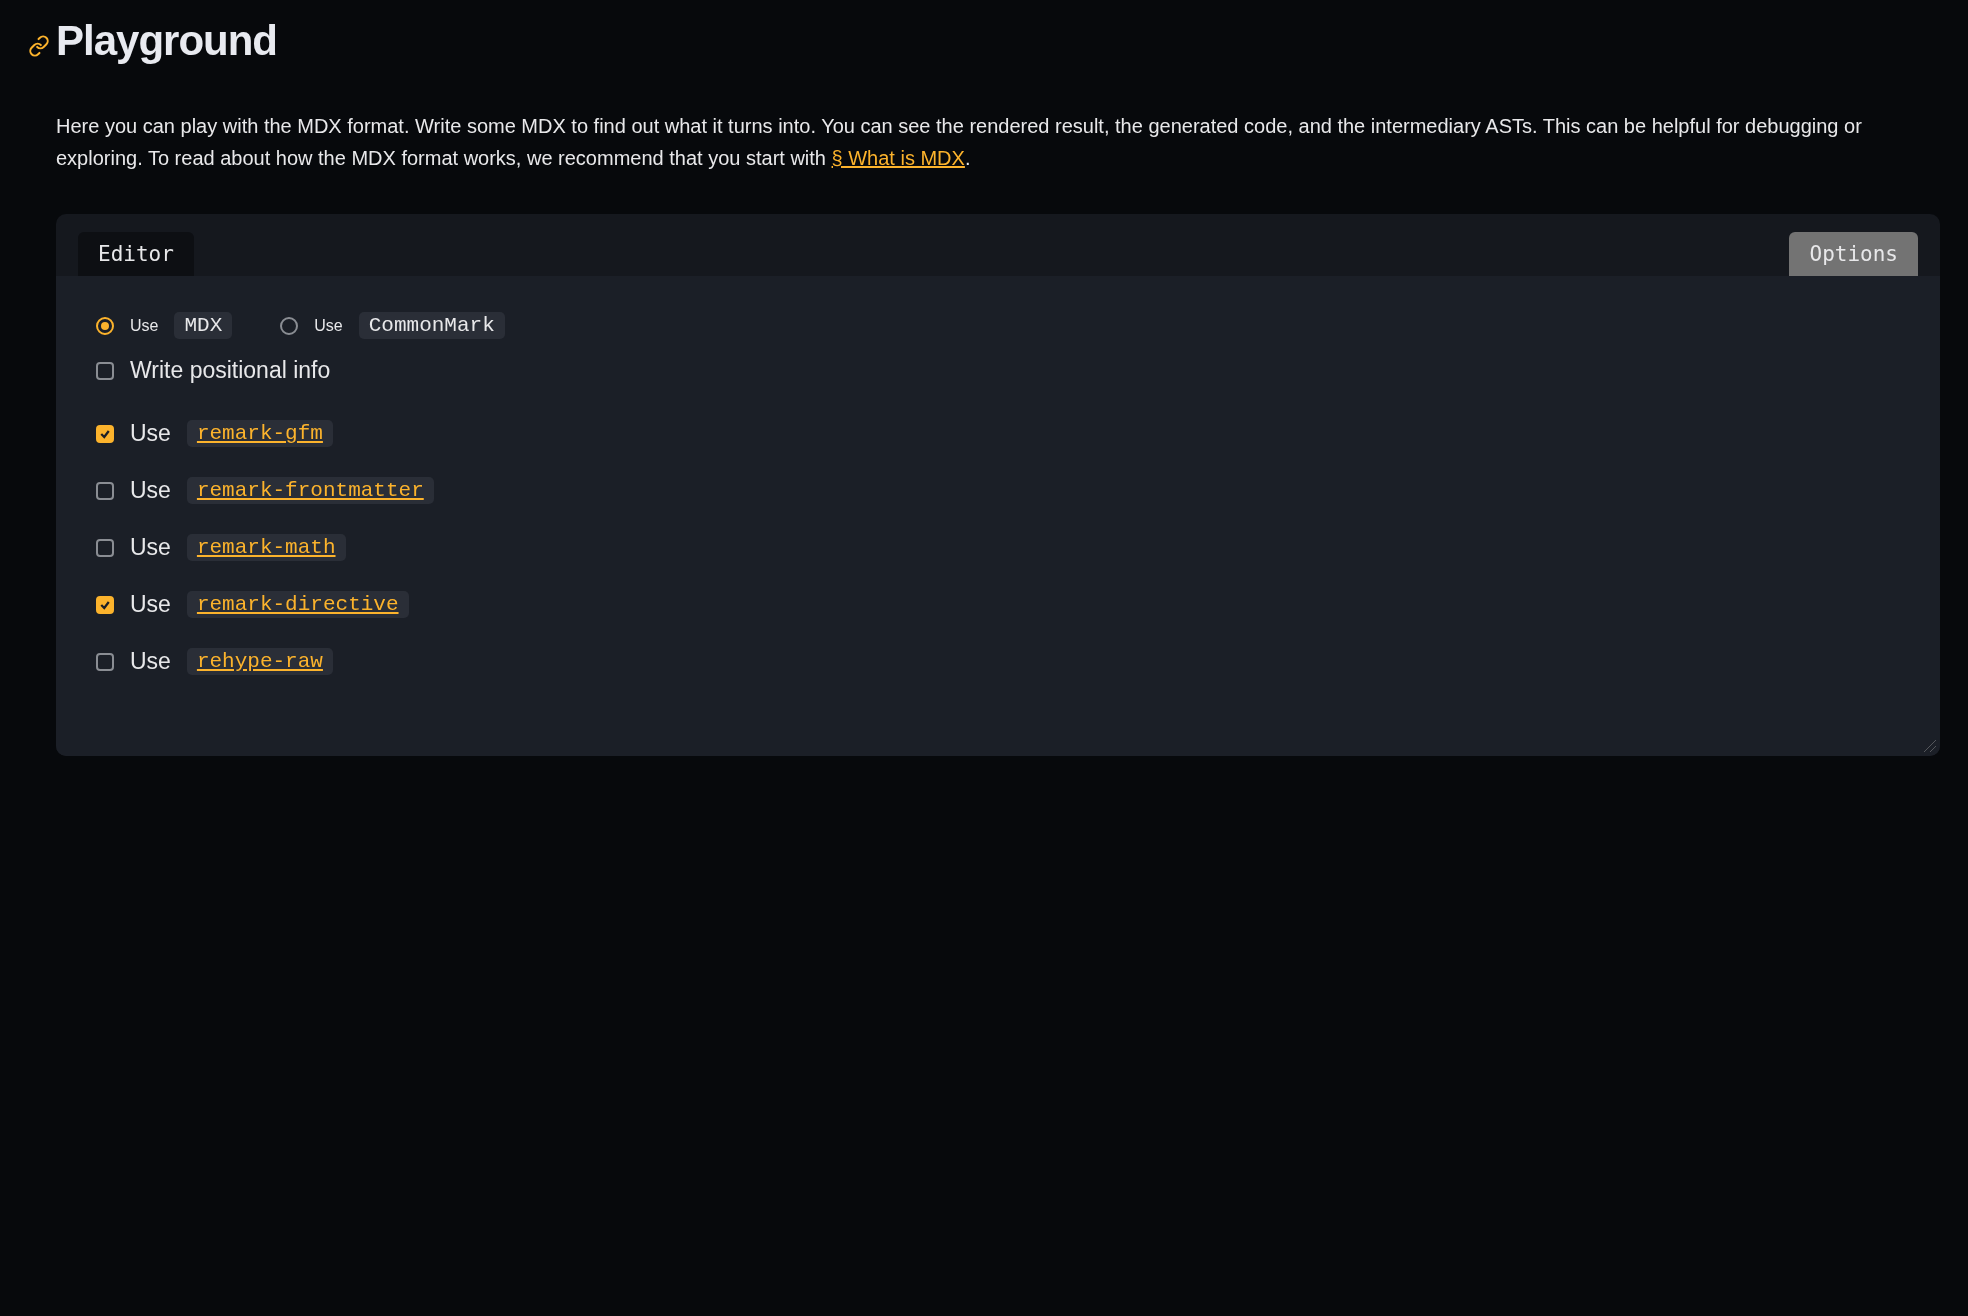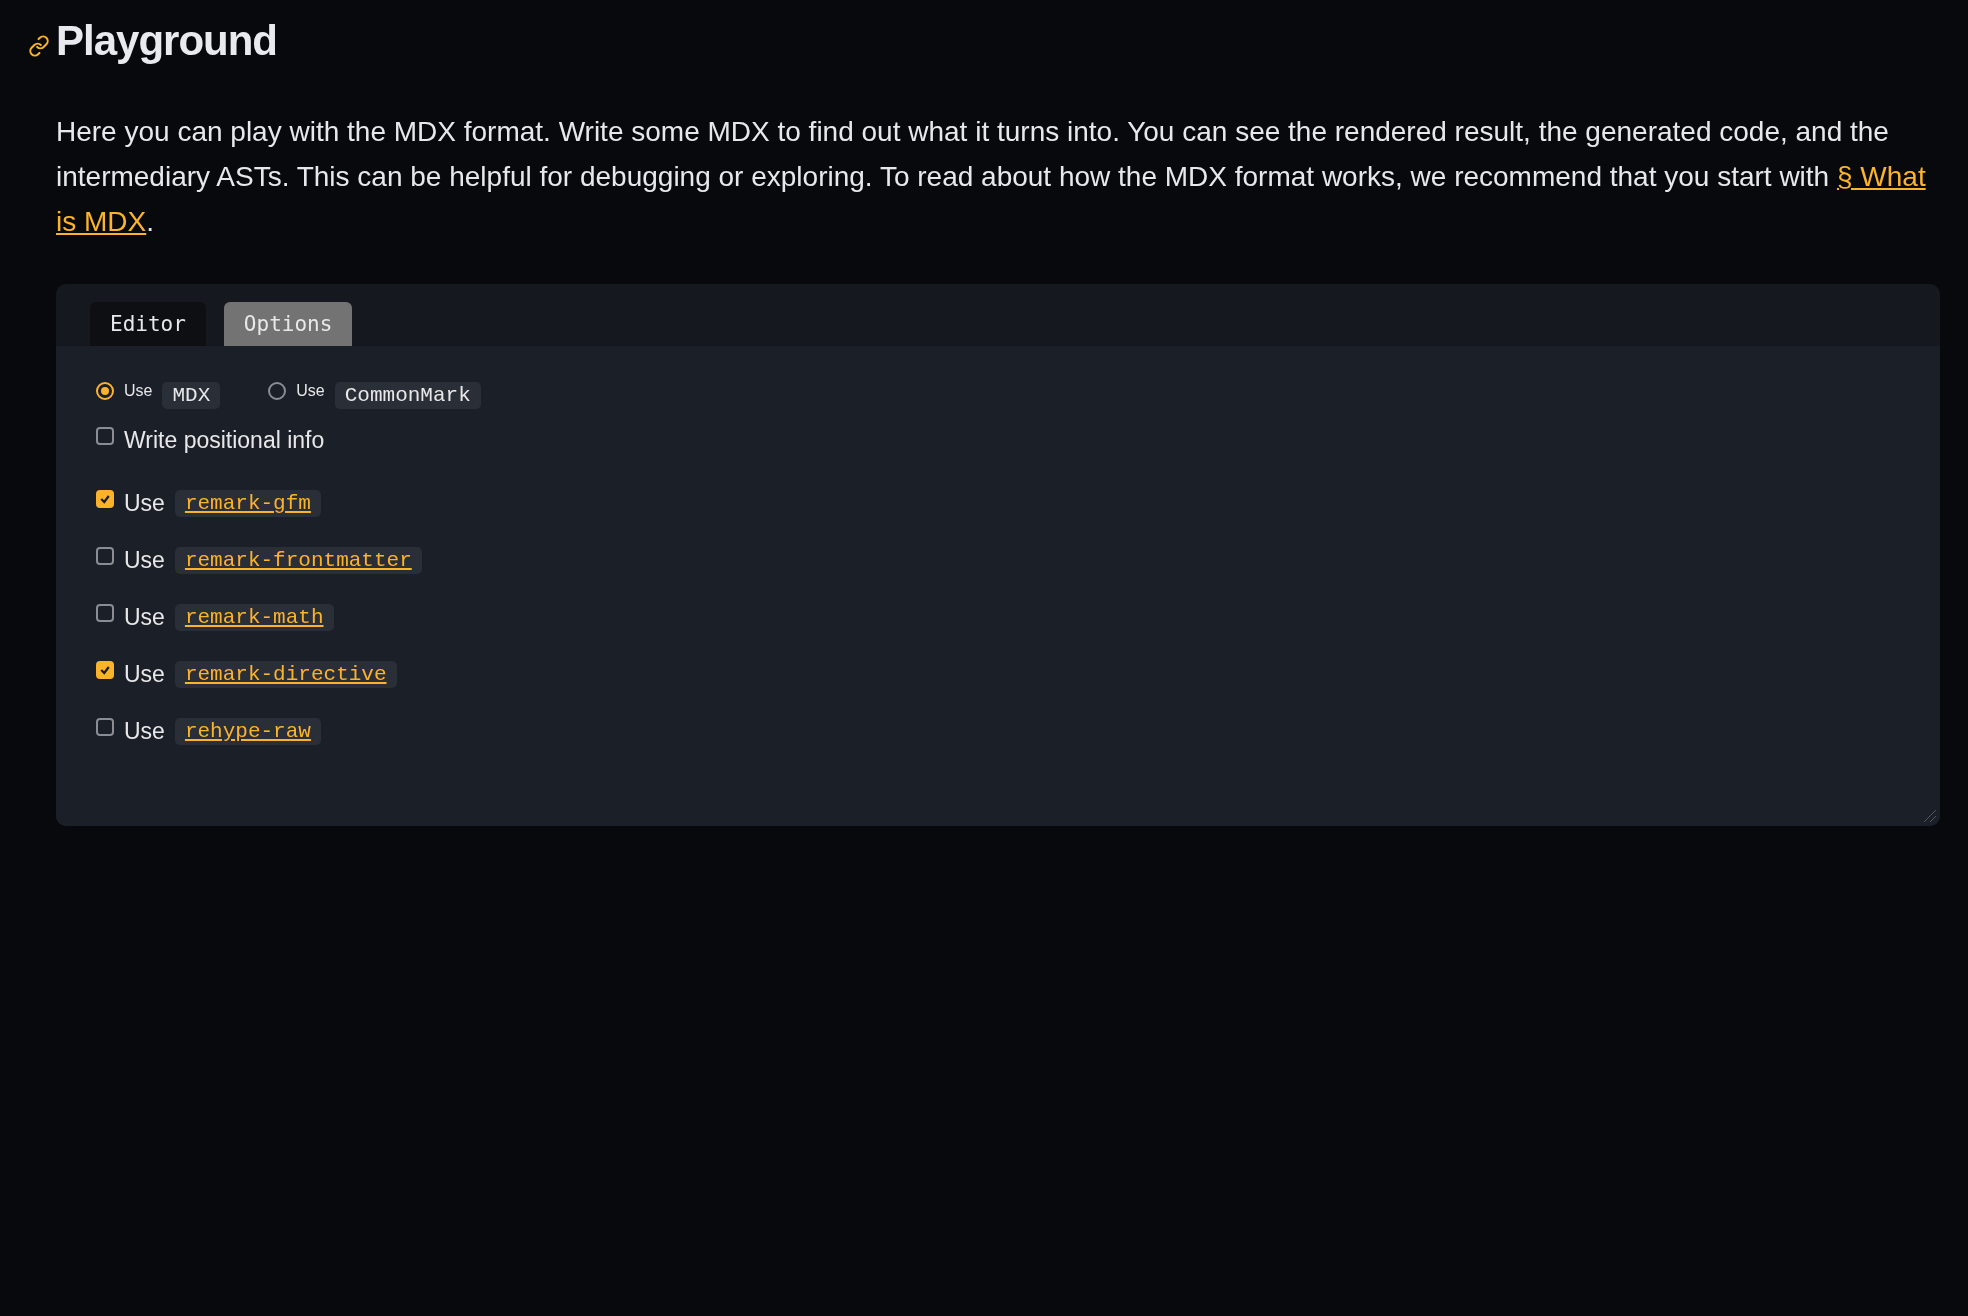--- a/index.html
+++ b/index.html
@@ -31,41 +31,42 @@
       height: 22px;
     }
     h1 {
       font-size: 42px;
       font-weight: 800;
       letter-spacing: -1px;
       color: #e8eaf0;
       line-height: 1;
     }
     .intro {
-      font-size: 28px;
+      font-size: 20px;
       line-height: 1.6;
       color: #e8e8ea;
       margin-bottom: 40px;
       padding-left: 28px;
     }
     .intro a {
       color: #fcb32c;
       text-decoration: underline;
     }
     .panel {
       margin-left: 28px;
       background: #15181e;
       border-radius: 10px;
       overflow: hidden;
       position: relative;
     }
     .tabs {
       display: flex;
       gap: 18px;
-      padding: 18px 22px 0 34px;
+      padding: 18px 22px 0 22px;
+      justify-content: space-between;
     }
     .tab {
       font-family: ui-monospace, SFMono-Regular, "SF Mono", Menlo, Consolas, monospace;
       font-size: 21px;
       padding: 10px 20px;
       border-radius: 6px 6px 0 0;
       color: #e8e8ea;
       cursor: pointer;
       background: #0d0f13;
     }
@@ -88,21 +89,22 @@
       align-items: center;
       gap: 10px;
       margin-bottom: 30px;
       font-size: 23px;
     }
     .option-line.tight {
       margin-bottom: 36px;
     }
     .radio-wrap, .check-wrap {
       display: inline-flex;
-      gap: 10px;
+      align-items: center;
+      gap: 16px;
       cursor: pointer;
     }
     .radio {
       width: 18px;
       height: 18px;
       border-radius: 50%;
       border: 2px solid #8a8d93;
       display: inline-flex;
       align-items: center;
       justify-content: center;

